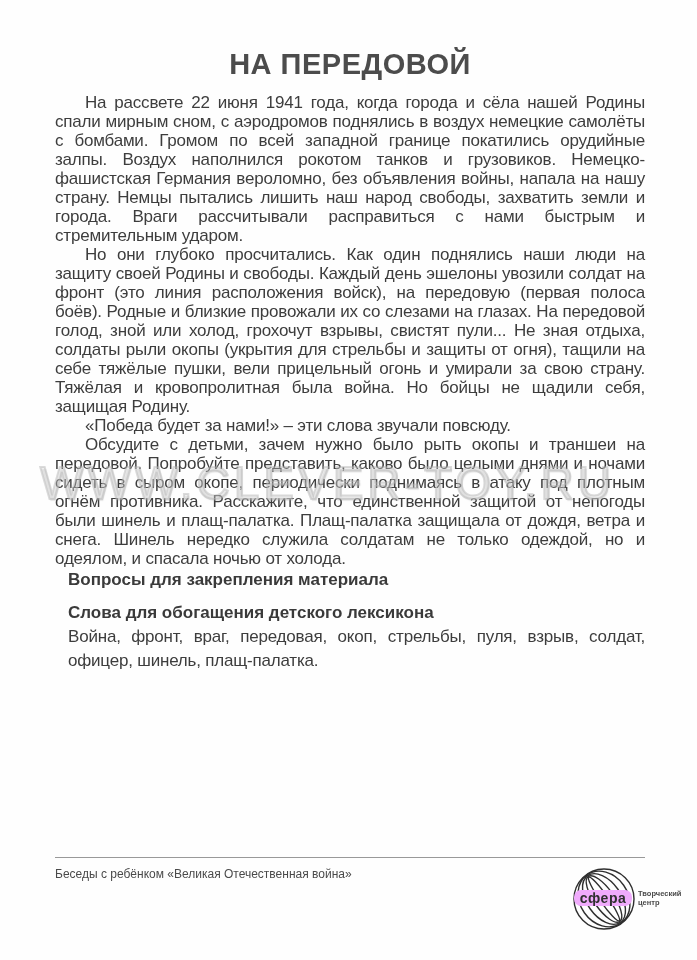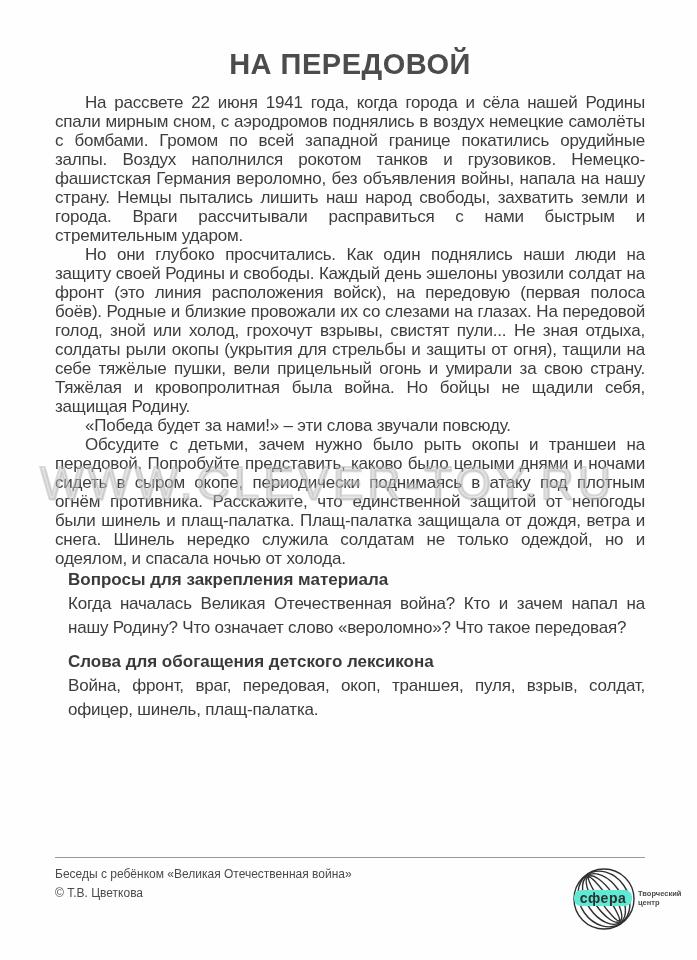--- a/index.html
+++ b/index.html
@@ -90,21 +90,21 @@
     height: 66px;
     z-index: 2;
   }
   .logo svg { position: absolute; left: 0; top: 0; }
   .logo .logo-name {
     position: absolute;
     left: 3px;
     top: 24px;
     width: 58px;
     text-align: center;
-    background: #5eead4;
+    background: #f0abfc;
     font-size: 14px;
     line-height: 16px;
     font-weight: bold;
     letter-spacing: 0.5px;
     color: #2f2f2f;
     border-radius: 7px;
   }
   .logo .logo-tagline {
     position: absolute;
     left: 67px;
@@ -130,36 +130,34 @@
     <p class="body-par">Но они глубоко просчитались. Как один поднялись наши люди на защиту своей Родины и свободы. Каждый день эшелоны увозили солдат на фронт (это линия расположения войск), на передовую (первая полоса боёв). Родные и близкие провожали их со слезами на глазах. На передовой голод, зной или холод, грохочут взрывы, свистят пули... Не зная отдыха, солдаты рыли окопы (укрытия для стрельбы и защиты от огня), тащили на себе тяжёлые пушки, вели прицельный огонь и умирали за свою страну. Тяжёлая и кровопролитная была война. Но бойцы не щадили себя, защищая Родину.</p>
 
     <p class="body-par">«Победа будет за нами!» – эти слова звучали повсюду.</p>
 
     <p class="body-par">Обсудите с детьми, зачем нужно было рыть окопы и траншеи на передовой. Попробуйте представить, каково было целыми днями и ночами сидеть в сыром окопе, периодически поднимаясь в атаку под плотным огнём противника. Расскажите, что единственной защитой от непогоды были шинель и плащ-палатка. Плащ-палатка защищала от дождя, ветра и снега. Шинель нередко служила солдатам не только одеждой, но и одеялом, и спасала ночью от холода.</p>
 
     <div class="sections">
 
       <div class="section">
         <h2>Вопросы для закрепления материала</h2>
-        <p>Когда началась Великая Отечественная война? Кто и зачем напал на нашу Родину? Что означает слово «вероломно»? Что такое передовая?</p>
       </div>
 
       <div class="section">
         <h2>Слова для обогащения детского лексикона</h2>
-        <p>Война, фронт, враг, передовая, окоп, траншея, пуля, взрыв, солдат, офицер, шинель, плащ-палатка.</p>
+        <p>Война, фронт, враг, передовая, окоп, стрельбы, пуля, взрыв, солдат, офицер, шинель, плащ-палатка.</p>
       </div>
 
     </div>
   </div>
 
   <div class="watermark">WWW.CLEVER-TOY.RU</div>
 
   <div class="footer">
     <div class="f-line">Беседы с ребёнком «Великая Отечественная война»</div>
-    <div class="f-line">© Т.В. Цветкова</div>
   </div>
 
   <div class="logo">
     <svg width="66" height="66" viewBox="0 0 66 66">
       <g fill="none" stroke="#2f2f2f" stroke-width="1.4">
         <circle cx="33" cy="33" r="30"></circle>
         <g transform="rotate(-35 33 33)">
           <ellipse cx="33" cy="33" rx="24" ry="29.5"></ellipse>
           <ellipse cx="33" cy="33" rx="17" ry="28.5"></ellipse>
           <ellipse cx="33" cy="33" rx="10" ry="27.5"></ellipse>

